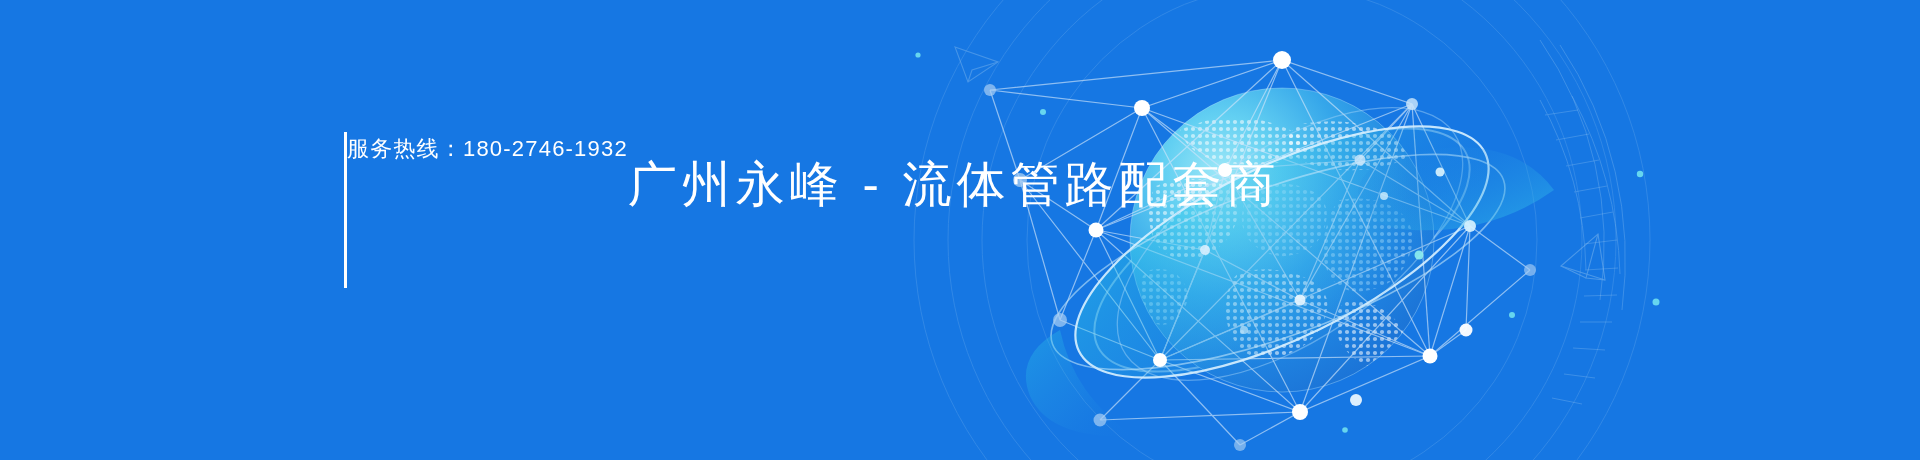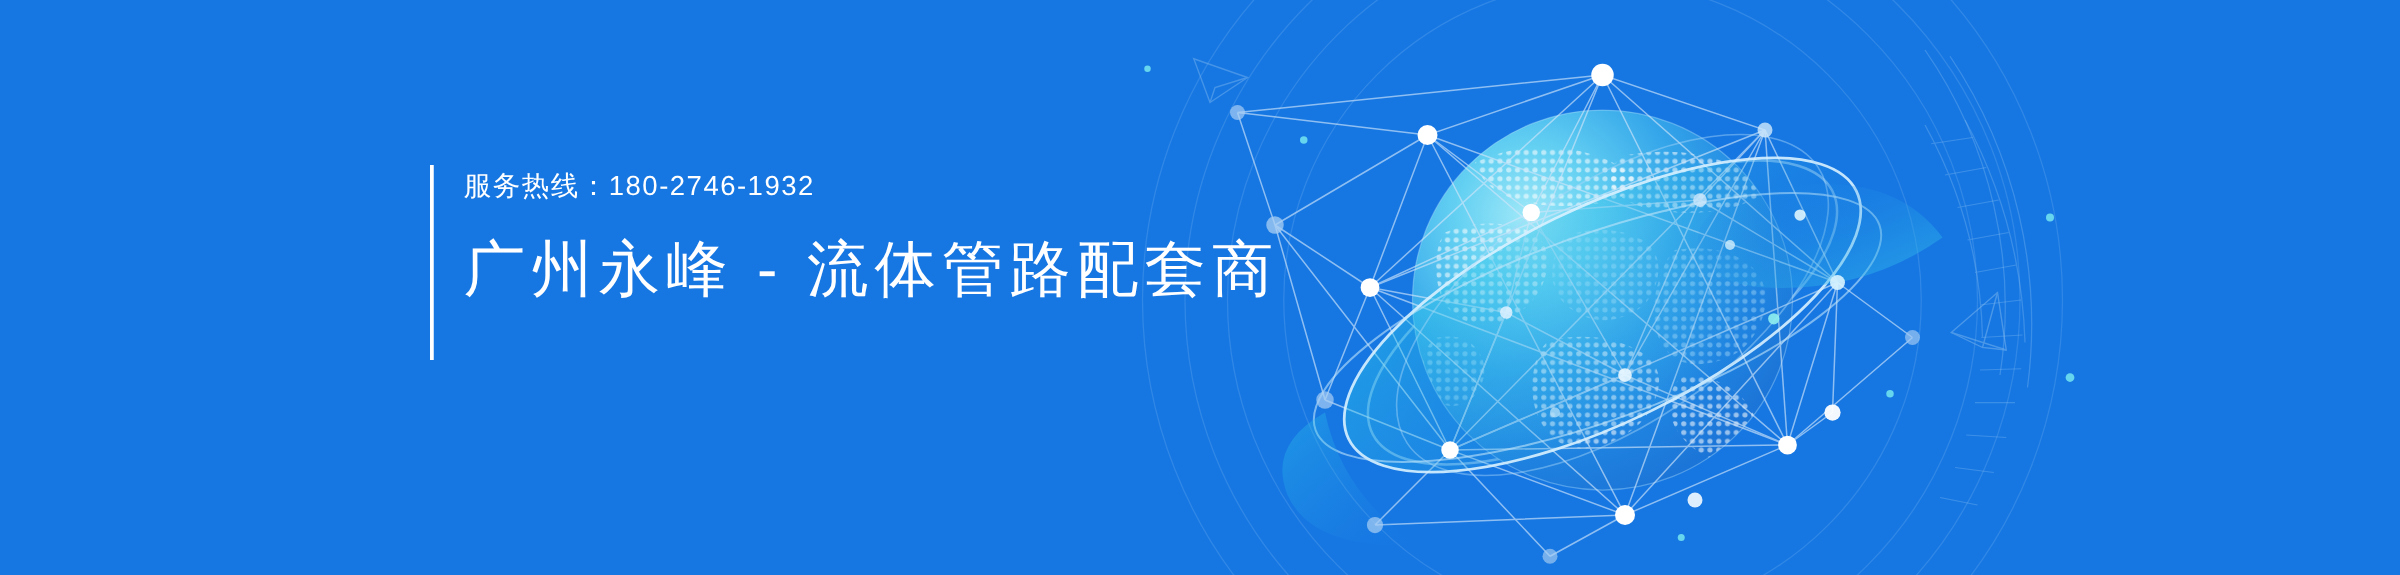--- a/index.html
+++ b/index.html
@@ -33,23 +33,22 @@
     z-index: 5;
   }
   #accent-bar {
     width: 3px;
     background: #ffffff;
     flex: 0 0 auto;
     margin-top: 4px;
     margin-bottom: 10px;
   }
   #text-lines {
-    padding-left: 24px;
     display: flex;
-    flex-direction: column;
+    flex-direction: row;
     justify-content: flex-start;
   }
   #hotline {
     color: #ffffff;
     font-size: 22px;
     letter-spacing: 1.2px;
     line-height: 1;
     margin-top: 10px;
     white-space: nowrap;
   }

